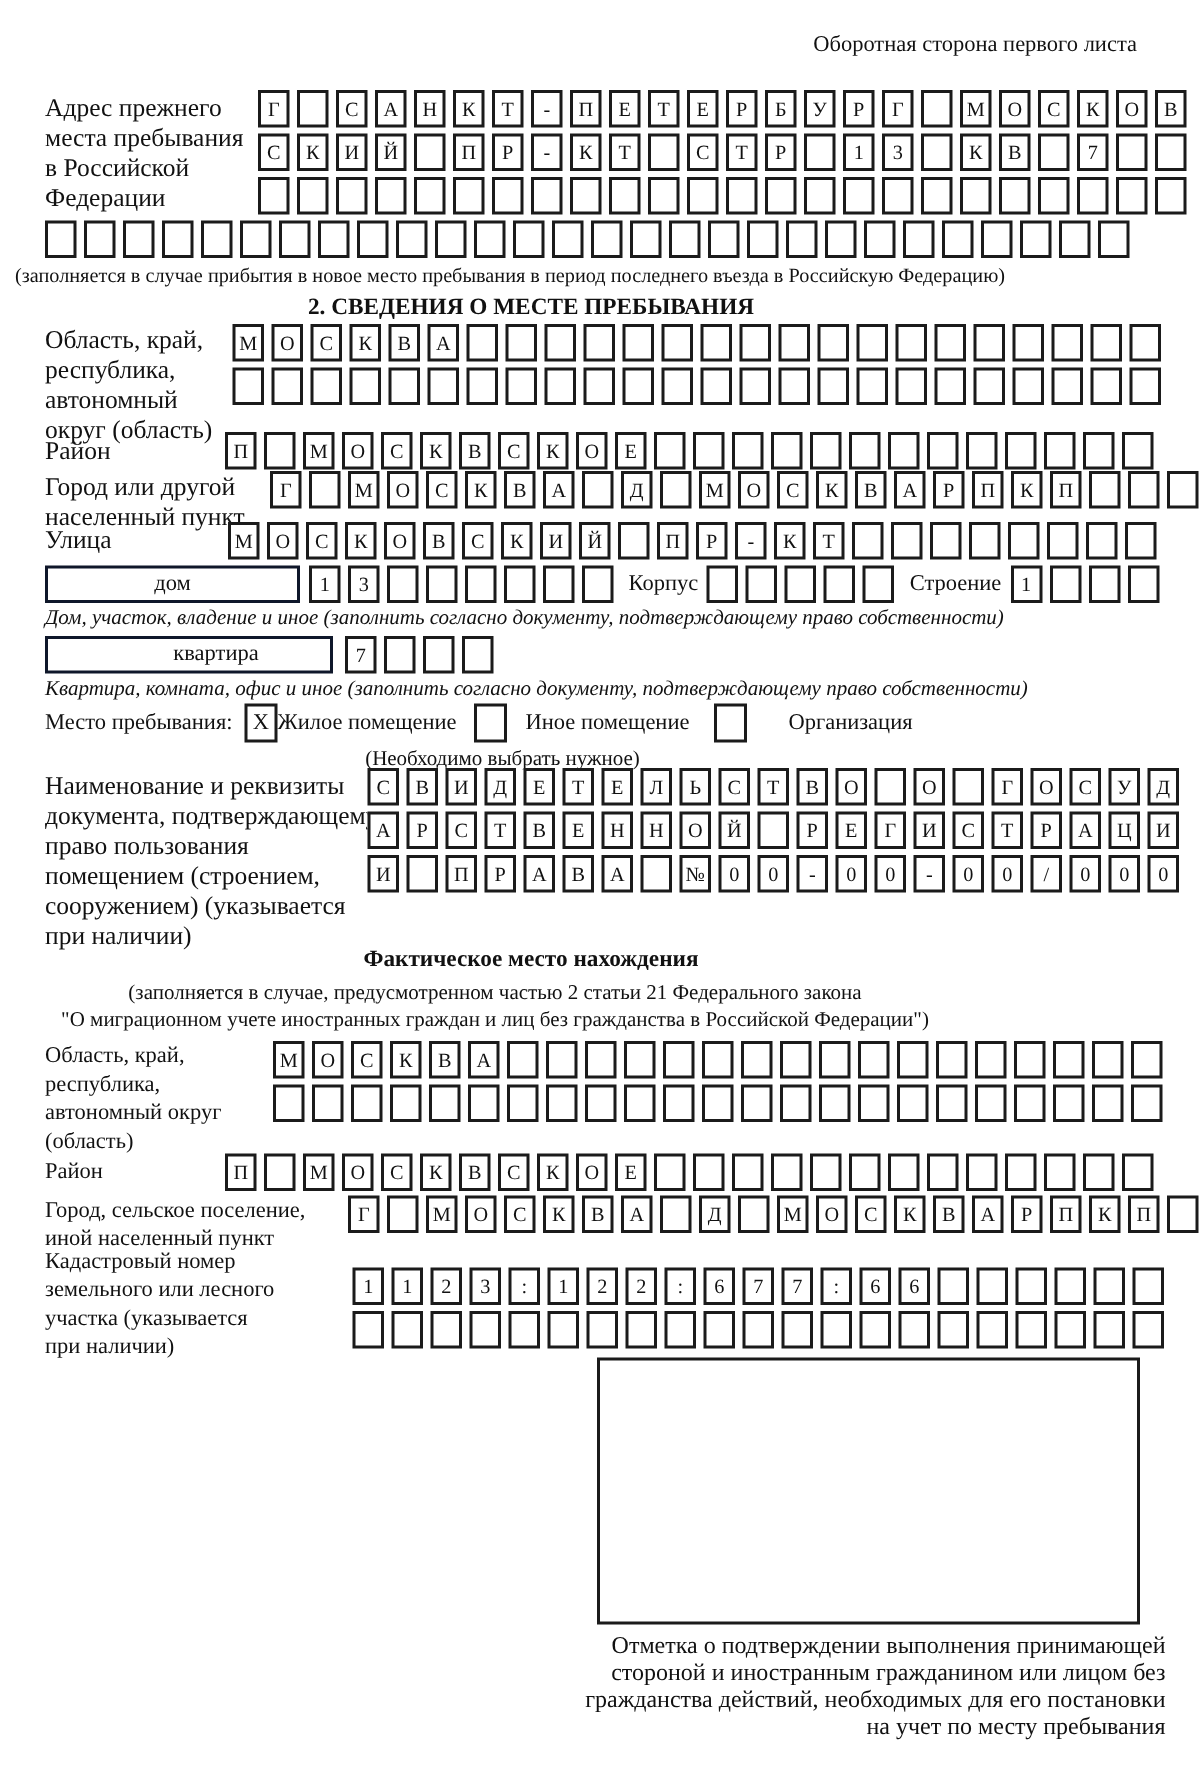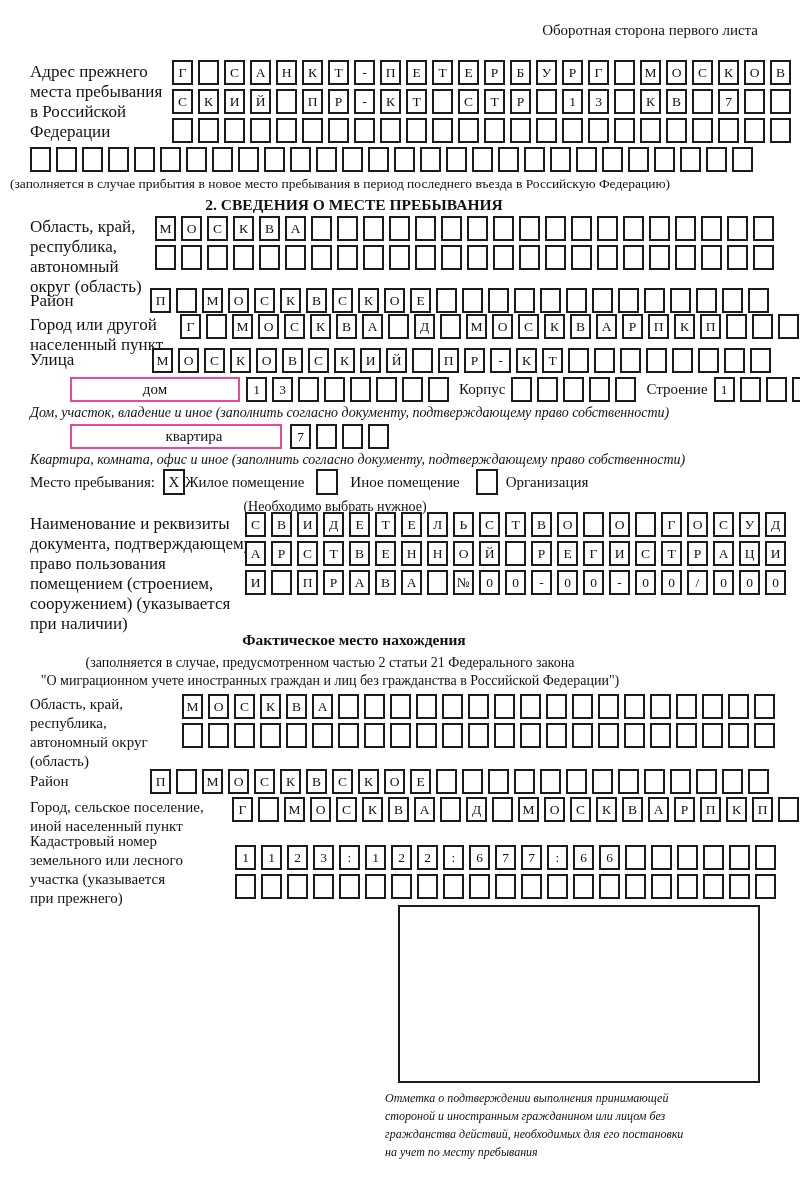--- a/index.html
+++ b/index.html
@@ -13,30 +13,30 @@
   .lbl19 { font-size:15px; line-height:19px; white-space:pre-line; }
   .cells { display:flex; gap:5px; }
   .cell {
     flex:0 0 21px; width:21px; height:25px; border:2px solid #1b1b1b; background:#fff;
     display:flex; align-items:center; justify-content:center; font-size:13.5px;
   }
   .cap { font-size:13.5px;font-style:italic; }
   .capc { font-size:13.5px; text-align:center; width:680px; left:0; }
   .title { font-weight:bold; font-size:15.5px; text-align:center; width:708px; left:0; }
   .wbox {
-    border:2px solid #ec4899; height:25px; display:flex; align-items:center; justify-content:center;
-    font-size:15px; background:#fff;margin-left:40px;
+    border:2px solid #0f172a; height:25px; display:flex; align-items:center; justify-content:center;
+    font-size:15px; background:#fff;
   }
   .chk {
     width:22px; height:26px; border:2px solid #1b1b1b; background:#fff;
     display:flex; align-items:center; justify-content:center; font-size:15px;
   }
   .inline-lbl { font-size:15px; line-height:26px; }
   .stamp-box { border:2px solid #1b1b1b; background:#fff; }
-  .stamp-cap { font-size:12px; line-height:18px; text-align:left; white-space:pre-line;font-style:italic; }
+  .stamp-cap { font-size:16px; line-height:18px; text-align:right; white-space:pre-line; }
   .fcaption { font-size:14px; line-height:18px; text-align:center; white-space:pre-line; width:660px; left:0; }
 </style>
 </head>
 <body>
 
 <div class="abs" style="right:42px; top:22px; font-size:15px;">Оборотная сторона первого листа</div>
 
 <div class="abs lbl" style="left:30px; top:62px;">Адрес прежнего
 места пребывания
 в Российской
@@ -319,38 +319,38 @@
   <div class="cells" style="margin-left:6px;">
       <span class="cell">1</span>
       <span class="cell"></span>
       <span class="cell"></span>
       <span class="cell"></span>
     </div>
 </div>
 <div class="abs cap" style="left:30px; top:405px; font-size:14px;">Дом, участок, владение и иное (заполнить согласно документу, подтверждающему право собственности)</div>
 
 <div class="abs" style="left:30px; top:424px; display:flex; align-items:flex-start;">
-  <div class="wbox" style="width:212px;padding-left:36px;">квартира</div>
+  <div class="wbox" style="width:192px;padding-left:36px;">квартира</div>
   <div class="cells" style="margin-left:8px;">
       <span class="cell">7</span>
       <span class="cell"></span>
       <span class="cell"></span>
       <span class="cell"></span>
     </div>
 </div>
 <div class="abs cap" style="left:30px; top:452px; font-size:14px;">Квартира, комната, офис и иное (заполнить согласно документу, подтверждающему право собственности)</div>
 
 <div class="abs" style="left:30px; top:469px; display:flex; align-items:center;">
   <div class="inline-lbl">Место пребывания:</div>
   <div class="chk" style="margin-left:8px;">X</div>
   <div class="inline-lbl" style="">Жилое помещение</div>
   <div class="chk" style="margin-left:12px;"></div>
   <div class="inline-lbl" style="margin-left:12px;">Иное помещение</div>
   <div class="chk" style="margin-left:16px;"></div>
-  <div class="inline-lbl" style="margin-left:8px;">Организация</div>
+  <div class="inline-lbl" style="margin-left:28px;">Организация</div>
 </div>
 <div class="abs" style="left:30px; top:499px; width:610px; text-align:center; font-size:14px;">(Необходимо выбрать нужное)</div>
 
 <div class="abs lbl" style="left:30px; top:514px;">Наименование и реквизиты
 документа, подтверждающему
 право пользования
 помещением (строением,
 сооружением) (указывается
 при наличии)</div>
 <div class="abs cells" style="left:245px; top:512px;">
@@ -533,21 +533,21 @@
     <span class="cell">Р</span>
     <span class="cell">П</span>
     <span class="cell">К</span>
     <span class="cell">П</span>
     <span class="cell"></span>
   </div>
 
 <div class="abs lbl19" style="left:30px; top:832px;">Кадастровый номер
 земельного или лесного
 участка (указывается
-при прежнего)</div>
+при наличии)</div>
 <div class="abs cells" style="left:235px; top:845px;">
     <span class="cell">1</span>
     <span class="cell">1</span>
     <span class="cell">2</span>
     <span class="cell">3</span>
     <span class="cell">:</span>
     <span class="cell">1</span>
     <span class="cell">2</span>
     <span class="cell">2</span>
     <span class="cell">:</span>

